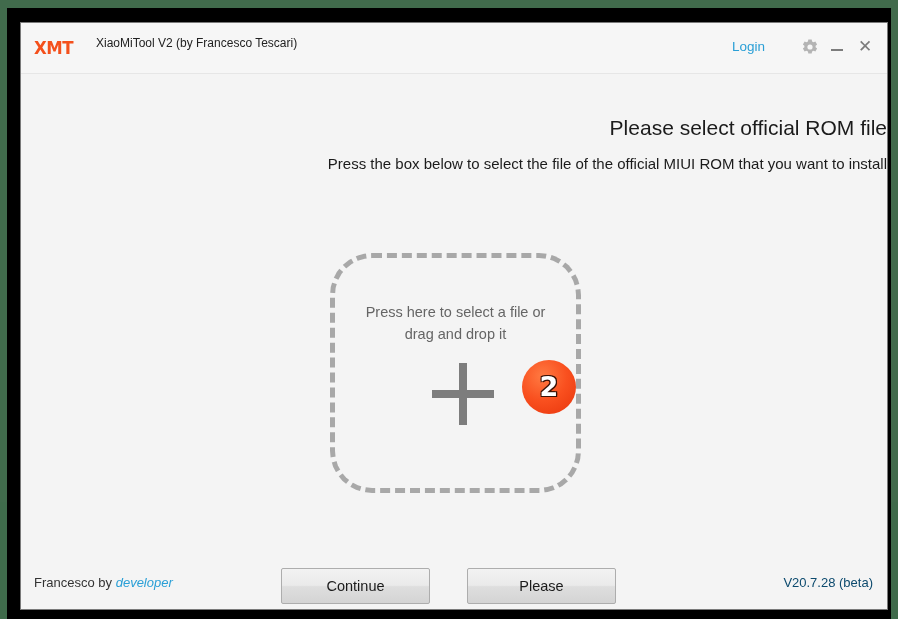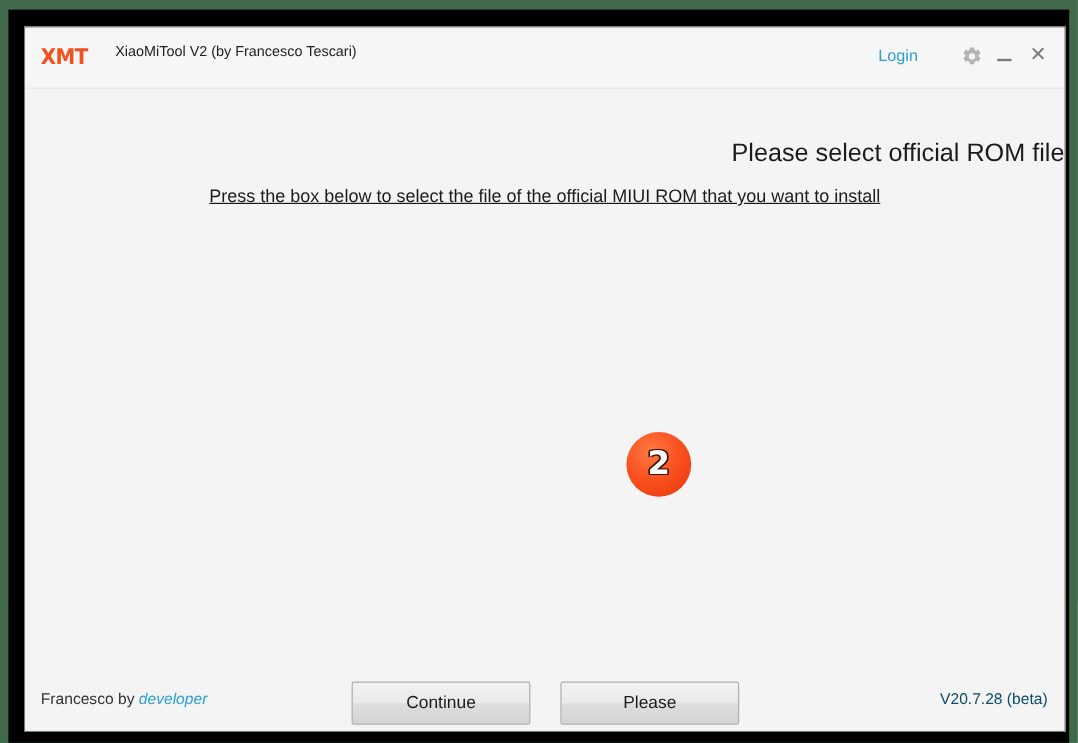--- a/index.html
+++ b/index.html
@@ -132,24 +132,23 @@
     width: 100%;
     text-align: right;
     font-size: 21px;
     color: #1b1b1b;
   }
   .subheading {
     position: absolute;
     left: 0;
     top: 81px;
     width: 100%;
-    text-align: center;
+    text-align: right;
     font-size: 15px;
     color: #1b1b1b;
-    text-decoration: underline;
   }
 
   
   .dropzone {
     position: absolute;
     left: 309px;
     top: 179px;
     width: 251px;
     height: 240px;
     border: 5px dashed #a8a8a8;
@@ -224,21 +223,21 @@
     background: linear-gradient(to bottom, #f2f2f2 0%, #eaeaea 48%, #dedede 52%, #d4d4d4 100%);
     border: 1px solid #adadad;
     border-radius: 2px;
     box-sizing: border-box;
     font-family: "Liberation Sans", sans-serif;
     font-size: 14.5px;
     color: #1b1b1b;
     cursor: pointer;
     padding: 0;
   }
-  .btn-continue { left: 272px; width: 149px; }
+  .btn-continue { left: 260px; width: 149px; }
   .btn-cancel   { left: 446px; width: 149px; }
 
   
   .footer-left {
     position: absolute;
     left: 13px;
     bottom: 20px;
     font-size: 13px;
     color: #333333;
     white-space: nowrap;
@@ -283,20 +282,27 @@
 
         <div class="close-btn">✕</div>
       </div>
 
       <div class="content">
 
         <div class="heading">Please select official ROM file</div>
 
         <div class="subheading">Press the box below to select the file of the official MIUI ROM that you want to install</div>
 
+        <div class="dropzone">
+          <div class="dropzone-text">
+            <span>Press here to select a file or</span><br>
+            <span>drag and drop it</span>
+          </div>
+          <div class="plus-icon"></div>
+        </div>
 
         <div class="step-badge">2</div>
 
         <button class="btn btn-continue">Continue</button>
 
         <button class="btn btn-cancel">Please</button>
 
         <div class="footer-left">
           <span>Francesco by</span>
           <span class="footer-link">developer</span>

